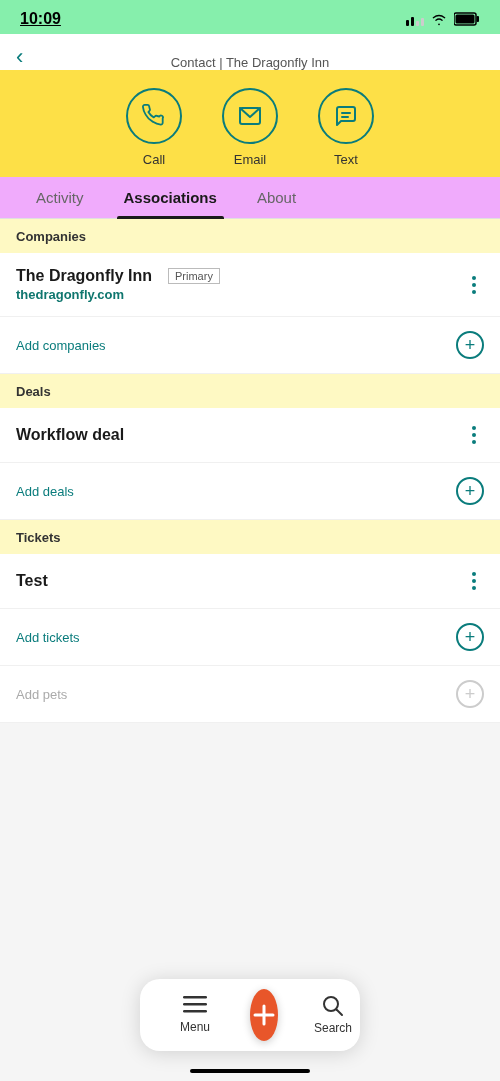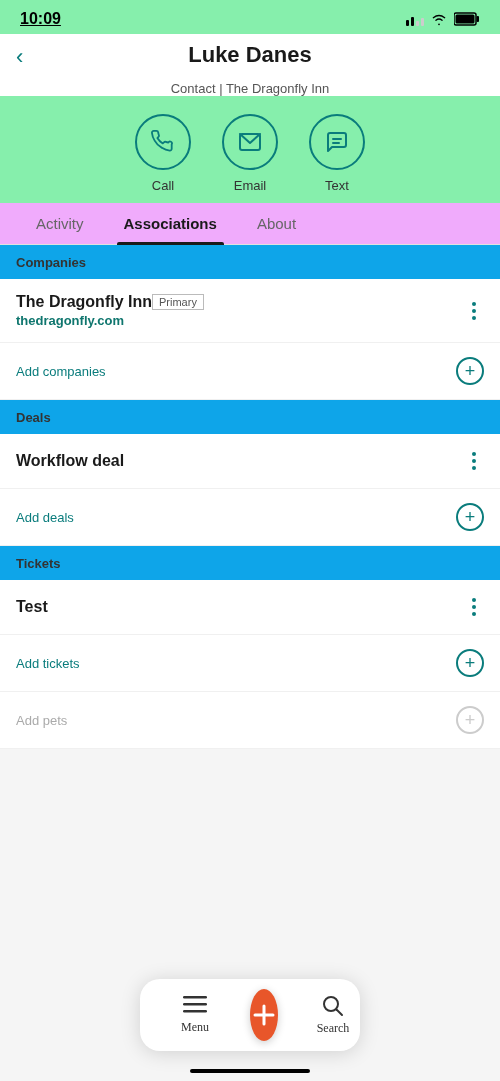--- a/index.html
+++ b/index.html
@@ -54,24 +54,24 @@
       color: #1a1a1a;
     }
     .contact-subtitle {
       font-size: 13px;
       color: #555;
       margin-top: 13px;
     }
 
     
     .action-icons {
-      background: #86efac;
+      background: #fde047;
       display: flex;
       justify-content: center;
-      gap: 31px;
+      gap: 40px;
       padding: 18px 16px 10px;
     }
     .action-item {
       display: flex;
       flex-direction: column;
       align-items: center;
       gap: 8px;
     }
     .action-circle {
       width: 56px;
@@ -121,21 +121,21 @@
       border-radius: 2px 2px 0 0;
     }
 
     
     .content {
       background: #f5f5f5;
     }
 
     
     .section-header {
-      background: #0ea5e9;
+      background: #fef9c3;
       padding: 8px 16px;
     }
     .section-header-text {
       font-size: 13px;
       font-weight: 700;
       color: #333;
     }
 
     
     .list-item {
@@ -148,21 +148,21 @@
     }
     .list-item-left {
       flex: 1;
     }
     .list-item-title {
       font-size: 16px;
       font-weight: 600;
       color: #1a1a1a;
       display: flex;
       align-items: center;
-      gap: 0;
+      gap: 16px;
     }
     .primary-badge {
       font-size: 11px;
       color: #555;
       border: 1px solid #bbb;
       border-radius: 0;
       padding: 1px 6px;
       font-weight: 400;
     }
     .list-item-subtitle {
@@ -244,21 +244,20 @@
       display: flex;
       flex-direction: column;
       align-items: center;
       gap: 4px;
       cursor: pointer;
       min-width: 50px;
     }
     .nav-label {
       font-size: 12px;
       color: #333;
-      font-family: Liberation Serif, serif;
     }
     .nav-fab {
       width: 52px;
       height: 52px;
       border-radius: 50%;
       background: #e8562a;
       display: flex;
       align-items: center;
       justify-content: center;
       cursor: pointer;
@@ -300,21 +299,20 @@
     <svg width="26" height="14" viewBox="0 0 26 14">
       <rect x="0" y="1" width="22" height="12" rx="2" stroke="#000" stroke-width="1.5" fill="none"></rect>
       <rect x="22.5" y="4" width="2.5" height="6" rx="1" fill="#000"></rect>
       <rect x="1.5" y="2.5" width="19" height="9" rx="1.5" fill="#000"></rect>
     </svg>
   </div>
 </div>
 
 <div class="header">
   <span class="back-btn">‹</span>
-  <div class="contact-name">Luke Danes</div>
   <div class="contact-subtitle">Contact | The Dragonfly Inn</div>
 </div>
 
 <div class="action-icons">
 
   <div class="action-item">
     <div class="action-circle">
       <svg viewBox="0 0 24 24" fill="none" stroke="#0a7c7c" stroke-width="2" stroke-linecap="round" stroke-linejoin="round">
         <path d="M22 16.92v3a2 2 0 01-2.18 2 19.79 19.79 0 01-8.63-3.07A19.5 19.5 0 013.07 10.8 19.79 19.79 0 01.04 2.18 2 2 0 012 0h3a2 2 0 012 1.72 12.84 12.84 0 00.7 2.81 2 2 0 01-.45 2.11L6.09 7.91a16 16 0 006 6l1.27-1.27a2 2 0 012.11-.45 12.84 12.84 0 002.81.7A2 2 0 0122 14.92z" transform="scale(0.9) translate(1,1)"></path>
       </svg>

